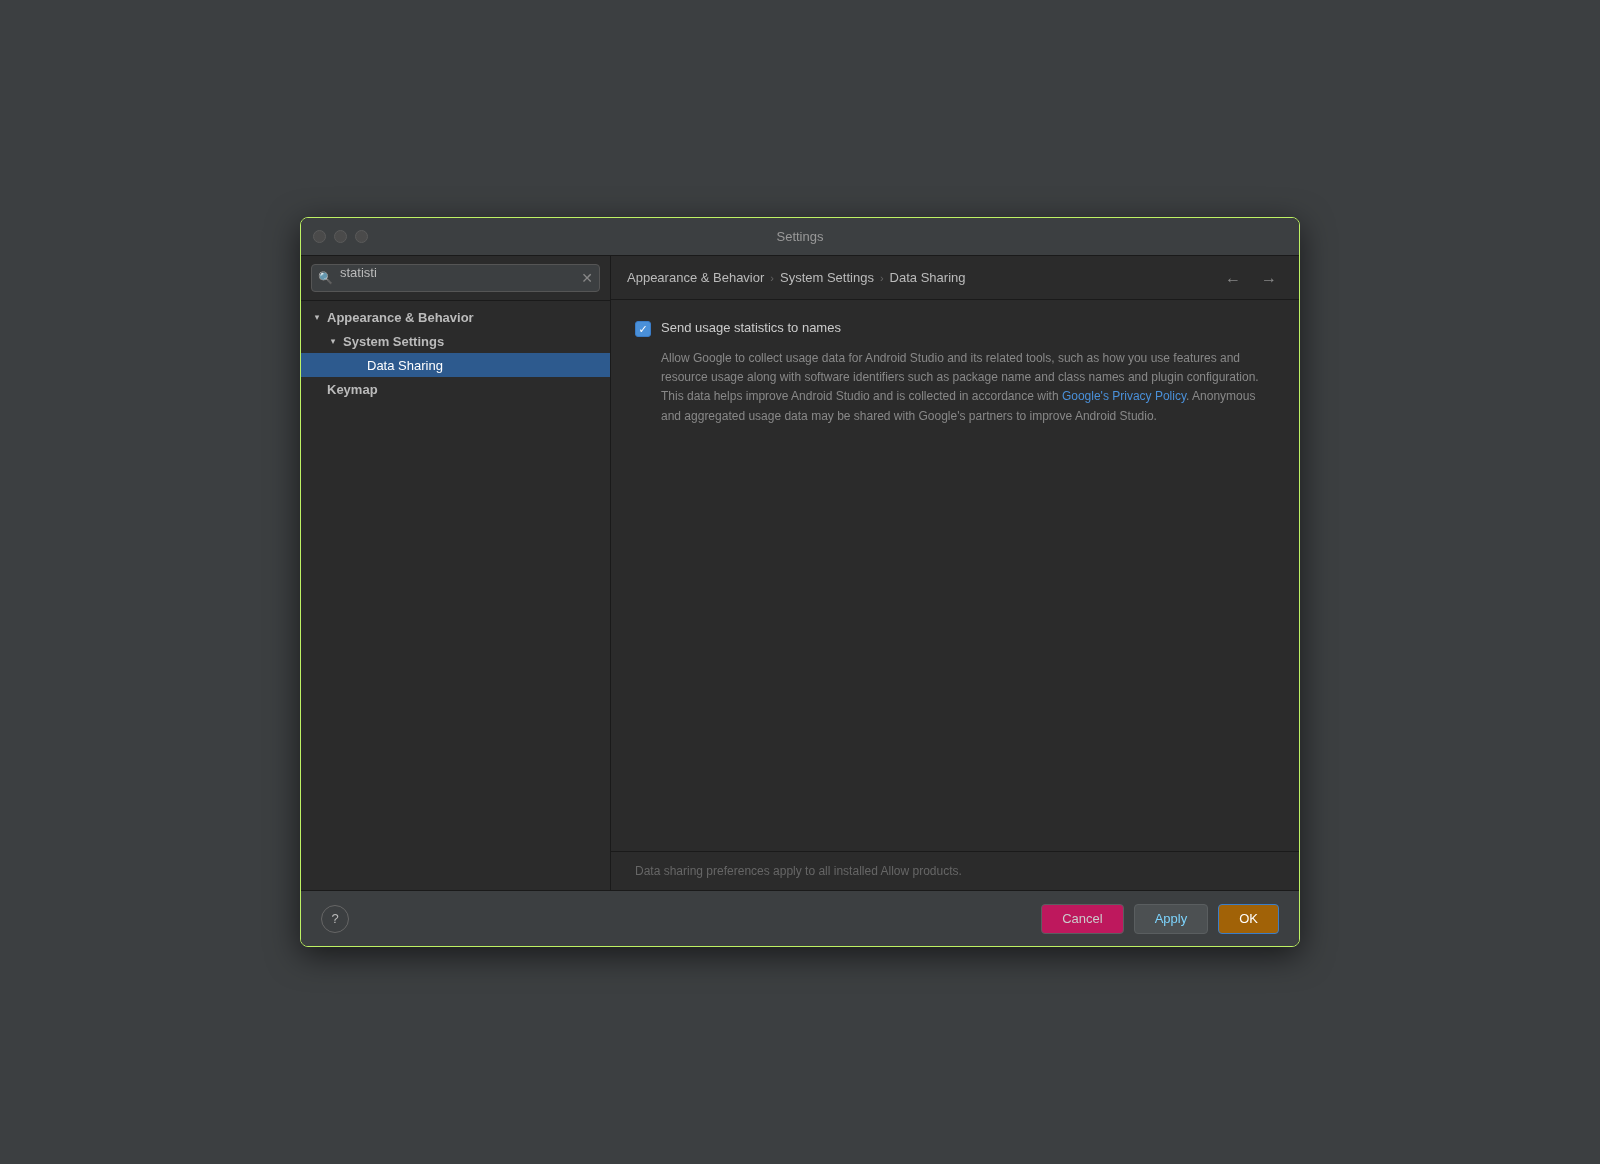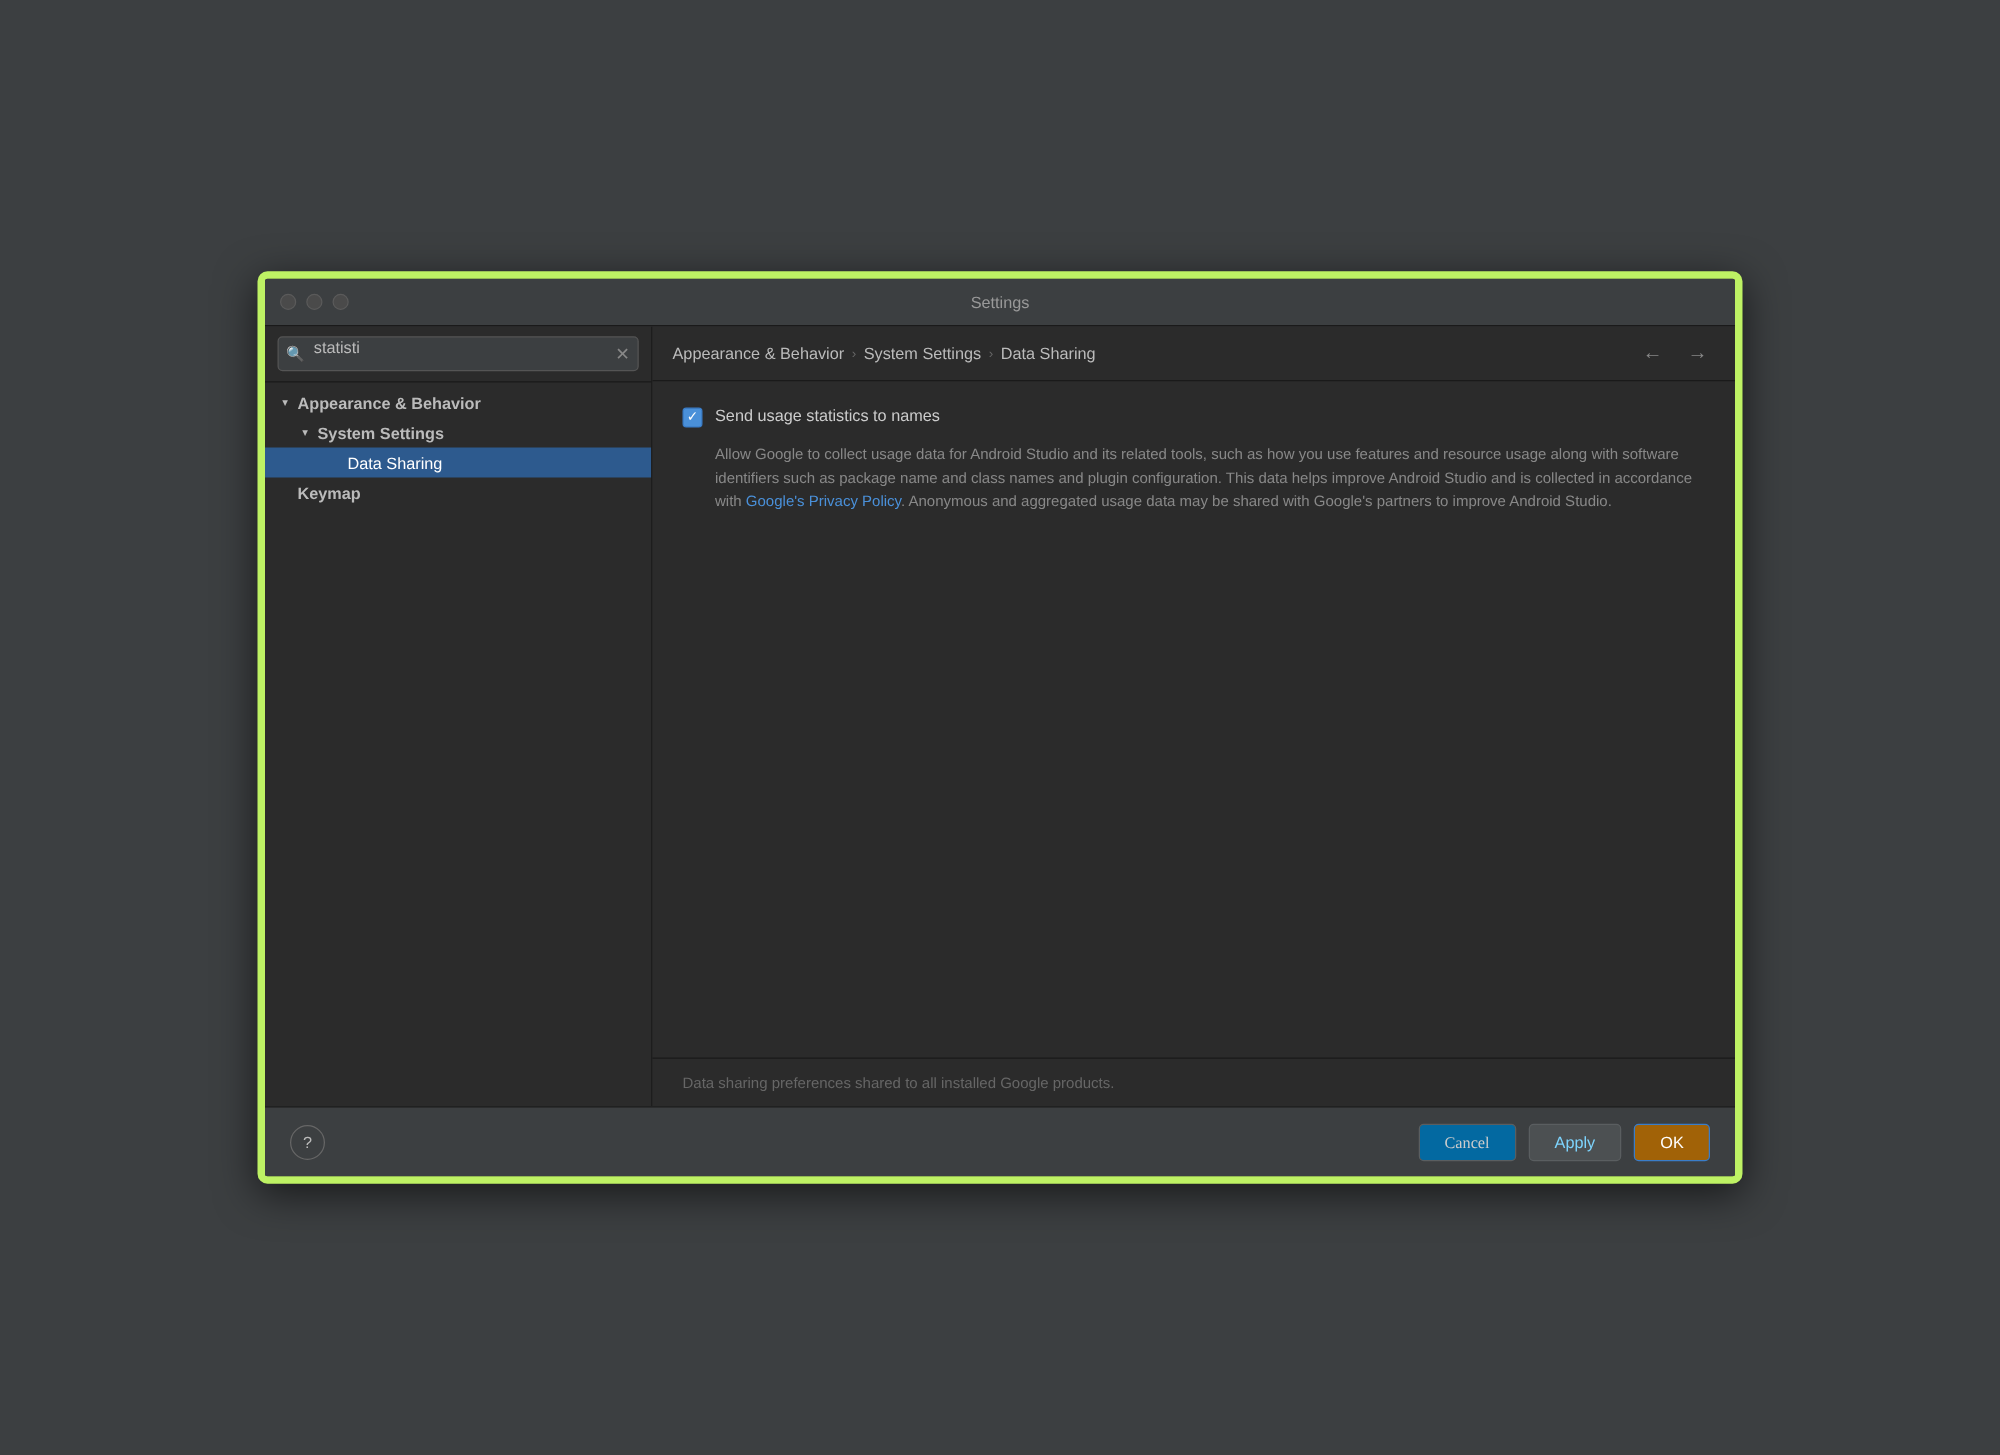--- a/index.html
+++ b/index.html
@@ -7,29 +7,29 @@
       background: #3c3f41;
       font-family: -apple-system, BlinkMacSystemFont, "Segoe UI", Arial, sans-serif;
       font-size: 13px;
       color: #bbbbbb;
       display: flex;
       justify-content: center;
       align-items: center;
       min-height: 100vh;
     }
     .dialog {
-      width: 1188px;
+      width: 1000px;
       height: 730px;
       background: #2b2b2b;
       border-radius: 8px;
       box-shadow: 0 8px 32px rgba(0,0,0,0.6);
       display: flex;
       flex-direction: column;
       overflow: hidden;
-      border: 6px solid #bef264;
+      border: 1px solid #bef264;
     }
     .title-bar {
       height: 38px;
       background: #3c3f41;
       display: flex;
       align-items: center;
       justify-content: center;
       position: relative;
       border-bottom: 1px solid #1a1a1a;
       flex-shrink: 0;
@@ -266,24 +266,23 @@
     .btn {
       padding: 6px 20px;
       border-radius: 4px;
       font-size: 13px;
       cursor: pointer;
       height: 30px;
       display: flex;
       align-items: center;
     }
     .btn-cancel {
-      background: #0369a1;
+      background: #be185d;
       border: 1px solid #5a5e60;
       color: #cccccc;
-      font-family: Liberation Serif, serif;
     }
     .btn-apply {
       background: #4c5052;
       border: 1px solid #5a5e60;
       color: #7dd3fc;
       cursor: default;
     }
     .btn-ok {
       background: #a16207;
       border: 1px solid #3a7dc9;
@@ -364,21 +363,21 @@
           </div>
           <span class="checkbox-label">Send usage statistics to names</span>
         </div>
 
         <div class="description-text">
           <span>Allow Google to collect usage data for Android Studio and its related tools, such as how you use features and resource usage along with software identifiers such as package name and class names and plugin configuration. This data helps improve Android Studio and is collected in accordance with </span><a href="#">Google's Privacy Policy</a><span>. Anonymous and aggregated usage data may be shared with Google's partners to improve Android Studio.</span>
         </div>
       </div>
 
       <div class="footer-note">
-        <span>Data sharing preferences shared to all installed Google products.</span>
+        <span>Data sharing preferences apply to all installed Allow products.</span>
       </div>
     </div>
   </div>
 
   <div class="bottom-bar">
     <button class="help-btn">?</button>
     <button class="btn btn-cancel">Cancel</button>
     <button class="btn btn-apply">Apply</button>
     <button class="btn btn-ok">OK</button>
   </div>

